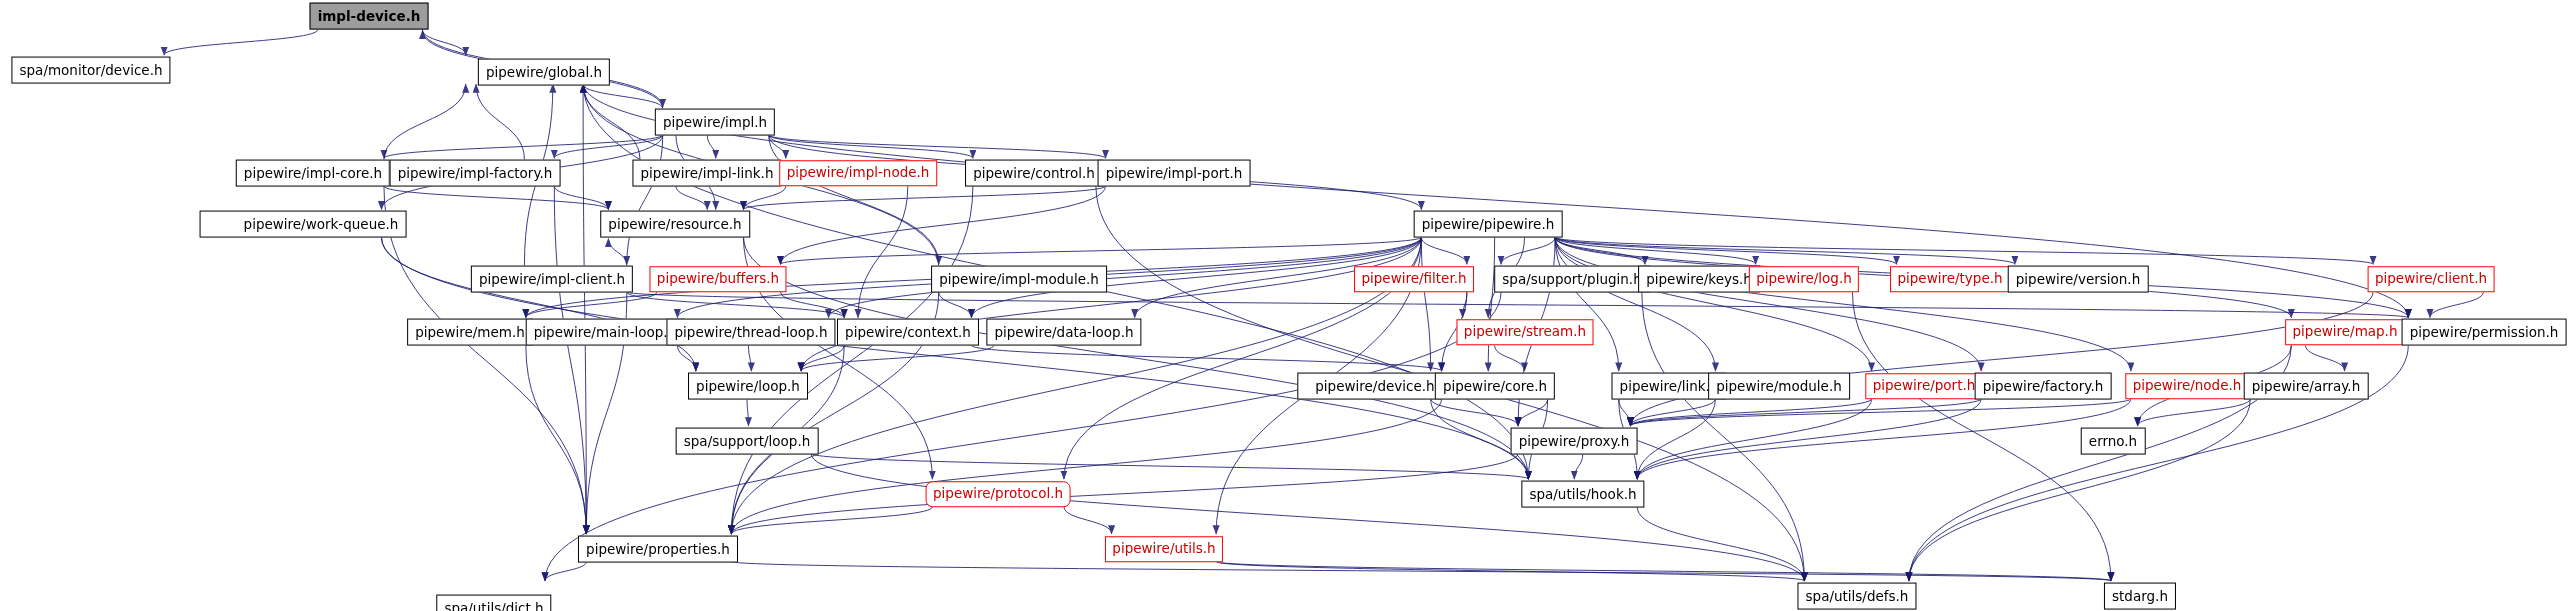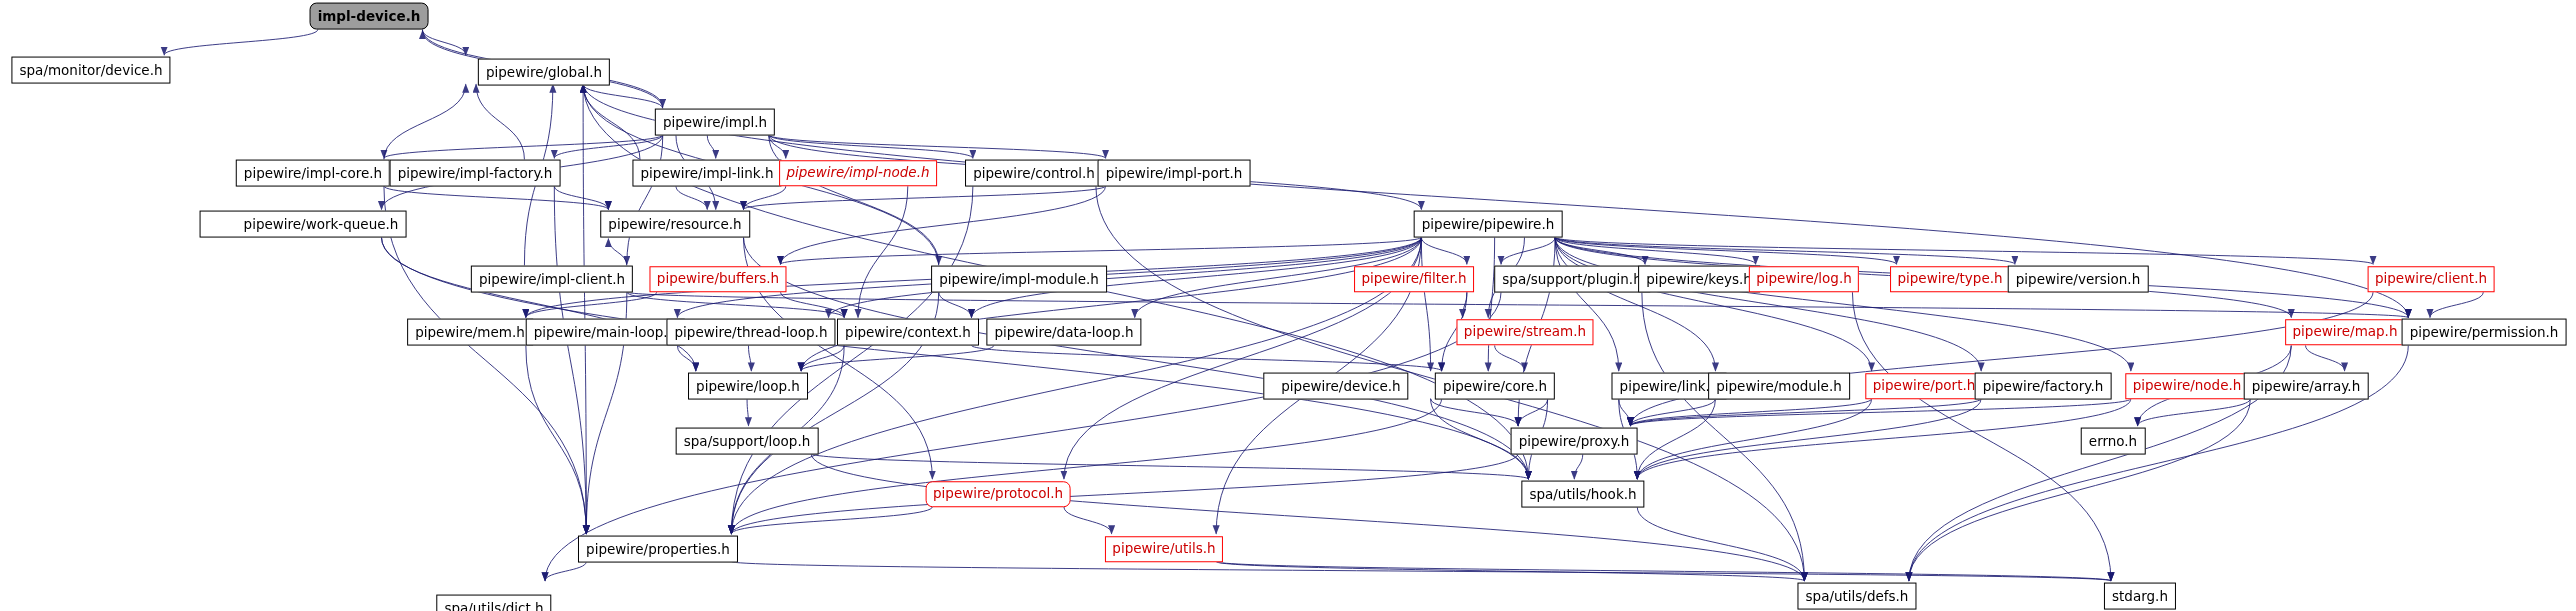--- a/index.html
+++ b/index.html
@@ -166,28 +166,28 @@
         <path d="M 2300.5 712.5 C 2300.5 764.5, 2535.5 764.5, 2535.5 816.5" class="edge" marker-end="url(#arrow)"></path>
         <path d="M 823 789.5 C 823 803, 765 803, 765 816.5" class="edge" marker-end="url(#arrow)"></path>
         <path d="M 1027 789.5 C 1027 803, 2966.5 803, 2966.5 816.5" class="edge" marker-end="url(#arrow)"></path>
         <path d="M 1708.5 789.5 C 1708.5 803, 2966.5 803, 2966.5 816.5" class="edge" marker-end="url(#arrow)"></path>
         <path d="M 1708.5 789.5 C 1708.5 803, 2535.5 803, 2535.5 816.5" class="edge" marker-end="url(#arrow)"></path>
         <path d="M 2307 410.5 C 2307 613.5, 2535.5 613.5, 2535.5 816.5" class="edge" marker-end="url(#arrow)"></path>
         <path d="M 2109 410.5 C 2109 613.5, 765 613.5, 765 816.5" class="edge" marker-end="url(#arrow)"></path>
       </g>
   </svg>
 
-<div class="node root" style="left: 369px; top: 16.4px; border-radius: 7px;">impl-device.h</div>
+<div class="node root" style="left: 369px; top: 16.4px;">impl-device.h</div>
     <div class="node" style="left: 91px; top: 70px;">spa/monitor/device.h</div>
     <div class="node" style="left: 524px; top: 72px; margin-left: 20px;">pipewire/global.h</div>
     <div class="node" style="left: 715px; top: 122px;">pipewire/impl.h</div>
     <div class="node" style="left: 313px; top: 173px;">pipewire/impl-core.h</div>
     <div class="node" style="left: 475px; top: 173px;">pipewire/impl-factory.h</div>
     <div class="node" style="left: 707px; top: 173px;">pipewire/impl-link.h</div>
-    <div class="node truncated" style="left: 858px; top: 173px; font-style: italic;">pipewire/impl-node.h</div>
+    <div class="node truncated" style="left: 858px; top: 173px;">pipewire/impl-node.h</div>
     <div class="node" style="left: 1034px; top: 173px;">pipewire/control.h</div>
     <div class="node" style="left: 1174px; top: 173px;">pipewire/impl-port.h</div>
     <div class="node" style="left: 303px; top: 224px; padding-left: 43px;">pipewire/work-queue.h</div>
     <div class="node" style="left: 675px; top: 224px;">pipewire/resource.h</div>
     <div class="node" style="left: 1488px; top: 224px;">pipewire/pipewire.h</div>
     <div class="node" style="left: 552px; top: 279px;">pipewire/impl-client.h</div>
     <div class="node truncated" style="left: 718px; top: 279px;">pipewire/buffers.h</div>
     <div class="node" style="left: 1019px; top: 279px; text-align: center;">pipewire/impl-module.h</div>
     <div class="node truncated" style="left: 1414px; top: 279px;">pipewire/filter.h</div>
     <div class="node" style="left: 1572px; top: 279px;">spa/support/plugin.h</div>
@@ -198,21 +198,21 @@
     <div class="node truncated" style="left: 2431px; top: 279px;">pipewire/client.h</div>
     <div class="node" style="left: 470px; top: 332px;">pipewire/mem.h</div>
     <div class="node" style="left: 605px; top: 332px;">pipewire/main-loop.h</div>
     <div class="node" style="left: 751px; top: 332px;">pipewire/thread-loop.h</div>
     <div class="node" style="left: 908px; top: 332px;">pipewire/context.h</div>
     <div class="node" style="left: 1064px; top: 332px;">pipewire/data-loop.h</div>
     <div class="node truncated" style="left: 1525px; top: 332px;">pipewire/stream.h</div>
     <div class="node truncated" style="left: 2345px; top: 332px;">pipewire/map.h</div>
     <div class="node" style="left: 2484px; top: 332px;">pipewire/permission.h</div>
     <div class="node" style="left: 748px; top: 386px;">pipewire/loop.h</div>
-    <div class="node" style="left: 1336px; top: 386px; padding-left: 17px;">pipewire/device.h</div>
+    <div class="node" style="left: 1370px; top: 386px; padding-left: 17px;">pipewire/device.h</div>
     <div class="node" style="left: 1495px; top: 386px;">pipewire/core.h</div>
     <div class="node" style="left: 1669px; top: 386px;">pipewire/link.h</div>
     <div class="node" style="left: 1779px; top: 386px;">pipewire/module.h</div>
     <div class="node truncated" style="left: 1924px; top: 386px;">pipewire/port.h</div>
     <div class="node" style="left: 2043px; top: 386px;">pipewire/factory.h</div>
     <div class="node truncated" style="left: 2187px; top: 386px;">pipewire/node.h</div>
     <div class="node" style="left: 2306px; top: 386px;">pipewire/array.h</div>
     <div class="node" style="left: 747px; top: 441px;">spa/support/loop.h</div>
     <div class="node" style="left: 1574px; top: 441px;">pipewire/proxy.h</div>
     <div class="node" style="left: 2113px; top: 441px;">errno.h</div>

